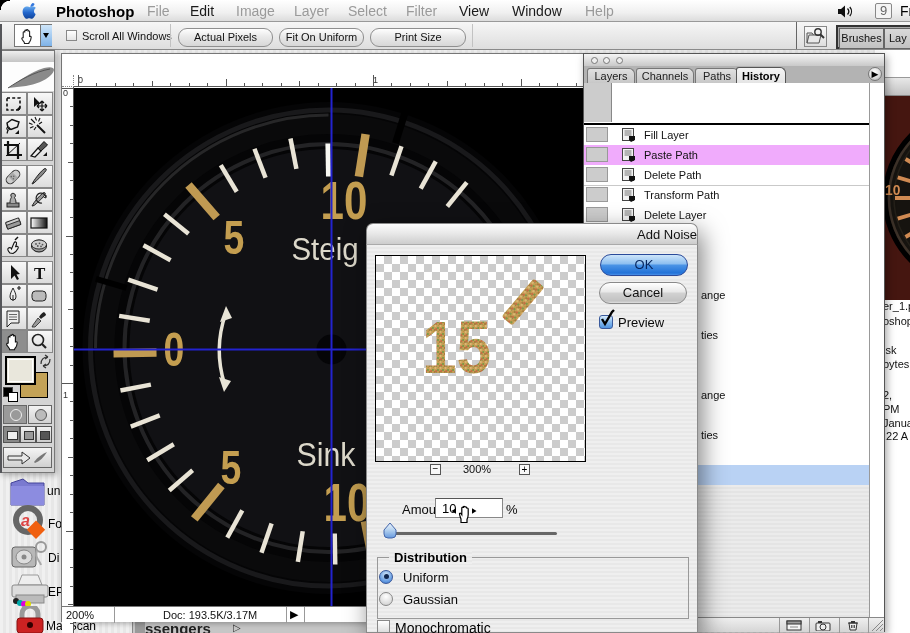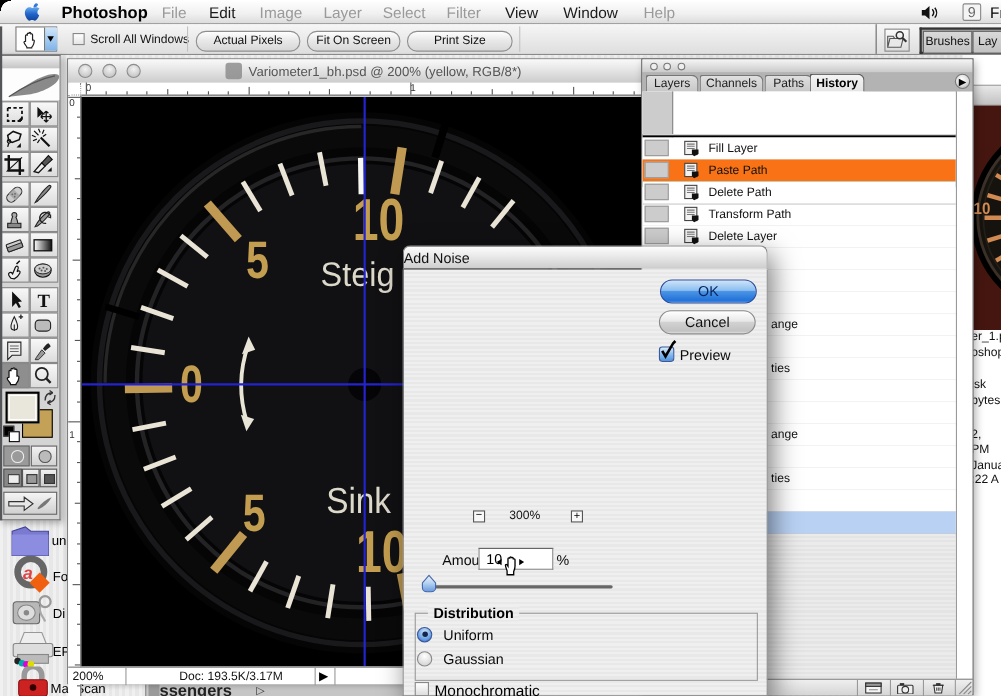--- a/index.html
+++ b/index.html
@@ -97,27 +97,20 @@
   <svg class="abs" style="left:6px;top:131px" width="36" height="27" viewBox="0 0 36 27">
     <path d="M10 14 L10 8 A8 8 0 0 1 26 8 L26 14" fill="none" stroke="#999" stroke-width="5"></path>
     <rect x="5" y="12" width="26" height="15" rx="3" fill="#cc2222" stroke="#881111"></rect>
     <circle cx="18" cy="19" r="3" fill="#300"></circle>
   </svg>
   <div class="abs" style="left:40px;top:144px;font-size:12px;color:#000;">MacScan</div>
 </div>
 
 <div class="abs" style="left:61px;top:53px;width:524px;height:569px;background:#fff;border:1px solid #777;box-shadow:1px 2px 5px rgba(0,0,0,0.25);box-sizing:border-box;">
 
-  <div class="abs" style="left:0;top:0;width:100%;height:21px;background:linear-gradient(#f9f9f9,#e3e3e3 50%,#cccccc);border-bottom:1px solid #9a9a9a;">
-    <div class="abs" style="left:9px;top:4px;width:13px;height:13px;border-radius:7px;background:radial-gradient(circle at 50% 35%,#f2f2f2,#b9b9b9);border:1px solid #8d8d8d;box-sizing:border-box;"></div>
-    <div class="abs" style="left:31px;top:4px;width:13px;height:13px;border-radius:7px;background:radial-gradient(circle at 50% 35%,#f2f2f2,#b9b9b9);border:1px solid #8d8d8d;box-sizing:border-box;"></div>
-    <div class="abs" style="left:53px;top:4px;width:13px;height:13px;border-radius:7px;background:radial-gradient(circle at 50% 35%,#f2f2f2,#b9b9b9);border:1px solid #8d8d8d;box-sizing:border-box;"></div>
-    <div class="abs" style="left:143px;top:3px;width:15px;height:15px;background:#888;border-radius:3px;opacity:0.8;"></div>
-    <div class="abs" style="left:164px;top:4px;font-size:12px;color:#555;">Variometer1_bh.psd @ 200% (yellow, RGB/8*)</div>
-  </div>
 
   <div class="abs" style="left:0;top:21px;width:12px;height:12px;background:#fff;border-right:1px dotted #888;border-bottom:1px dotted #888;box-sizing:border-box;"></div>
   <div id="hruler" class="abs" style="left:12px;top:21px;width:512px;height:12px;background:#fff;border-bottom:1px solid #555;box-sizing:border-box;">
     <div class="abs ticklbl" style="left:4px;top:0px;">0</div>
     <div class="abs ticklbl" style="left:299px;top:0px;">1</div>
   <div class="abs" style="left:4.0px;bottom:0;width:1px;height:11px;background:#555;"></div>
         <div class="abs" style="left:22.4px;bottom:0;width:1px;height:3px;background:#555;"></div>
         <div class="abs" style="left:40.9px;bottom:0;width:1px;height:3px;background:#555;"></div>
         <div class="abs" style="left:59.3px;bottom:0;width:1px;height:3px;background:#555;"></div>
         <div class="abs" style="left:77.8px;bottom:0;width:1px;height:5px;background:#555;"></div>
@@ -269,21 +262,21 @@
             <div class="abs" style="left:2px;top:2px;width:22px;height:15px;background:#ccc;border:1px solid #999;box-sizing:border-box;"></div>
             <svg class="hico" width="17" height="16" viewBox="0 0 17 16">
               <rect x="2.5" y="1.5" width="11" height="12" fill="#f2f2f2" stroke="#444"></rect>
               <line x1="4.5" y1="4" x2="11.5" y2="4" stroke="#777"></line>
               <line x1="4.5" y1="6" x2="11.5" y2="6" stroke="#777"></line>
               <line x1="4.5" y1="8" x2="11.5" y2="8" stroke="#777"></line>
               <path d="M9 9 L15 9 L15 13 L11 15 L9 13 Z" fill="#111"></path>
             </svg>
             <div class="htxt" style="left:60px">Fill Layer</div>
           </div>
-          <div class="hrow" style="top:20px;background:#f97316;border-bottom:5px solid #14b8a6;">
+          <div class="hrow" style="top:20px;background:#f0abfc;border-bottom:5px solid #14b8a6;">
             <div class="abs" style="left:2px;top:2px;width:22px;height:15px;background:#ccc;border:1px solid #999;box-sizing:border-box;"></div>
             <svg class="hico" width="17" height="16" viewBox="0 0 17 16">
               <rect x="2.5" y="1.5" width="11" height="12" fill="#f2f2f2" stroke="#444"></rect>
               <line x1="4.5" y1="4" x2="11.5" y2="4" stroke="#777"></line>
               <line x1="4.5" y1="6" x2="11.5" y2="6" stroke="#777"></line>
               <line x1="4.5" y1="8" x2="11.5" y2="8" stroke="#777"></line>
               <path d="M9 9 L15 9 L15 13 L11 15 L9 13 Z" fill="#111"></path>
             </svg>
             <div class="htxt" style="left:60px">Paste Path</div>
           </div>
@@ -438,21 +431,21 @@
     <svg class="abs" style="left:3px;top:2px" width="18" height="18" viewBox="0 0 18 18">
       <path d="M5.2 10.5 L5.2 5.6 C5.2 4.4 6.8 4.4 6.8 5.6 L6.8 4 C6.8 2.8 8.4 2.8 8.4 4 L8.4 3.4 C8.4 2.2 10 2.2 10 3.4 L10 4.4 C10 3.4 11.6 3.4 11.6 4.6 L11.6 10 C11.6 9 13.4 9.2 13.2 10.4 C13 11.8 12.6 13.6 11.8 14.6 C11 15.6 10.8 15.6 10.8 16.5 L6.5 16.5 C6.5 15.5 6.3 15.2 5.4 14.2 C4.4 13 3.4 11.8 3.9 11.1 C4.3 10.5 5 10.7 5.2 10.5 Z" fill="#fff" stroke="#222" stroke-width="1.1"></path>
     </svg>
     <div class="abs" style="left:25px;top:0;width:11px;height:21px;background:linear-gradient(#cfe6fa,#7fb3e8);border-left:1px solid #777;">
       <div class="abs" style="left:2px;top:8px;width:0;height:0;border-left:3.5px solid transparent;border-right:3.5px solid transparent;border-top:5px solid #000;"></div>
     </div>
   </div>
   <div class="abs" style="left:66px;top:8px;width:11px;height:11px;border:1px solid #888;background:linear-gradient(#fff,#e5e5e5);box-sizing:border-box;"></div>
   <div class="abs" style="left:82px;top:8px;font-size:11px;color:#111;">Scroll All Windows</div>
   <div class="pill" style="left:178px;top:6px;width:93px;">Actual Pixels</div>
-  <div class="pill" style="left:279px;top:6px;width:83px;">Fit On Screen</div>
+  <div class="pill" style="left:279px;top:6px;width:83px;">Fit On Uniform</div>
   <div class="pill" style="left:370px;top:6px;width:94px;">Print Size</div>
   <div class="abs" style="left:170px;top:2px;width:1px;height:23px;background:#c2c2c2;"></div>
   <div class="abs" style="left:472px;top:2px;width:1px;height:23px;background:#c2c2c2;"></div>
   <div class="abs" style="left:796px;top:0px;width:1px;height:27px;background:#666;"></div>
   <div class="abs" style="left:804px;top:4px;width:23px;height:21px;border:1px solid #888;background:linear-gradient(#fafafa,#ddd);box-sizing:border-box;">
     <svg width="21" height="19" viewBox="0 0 21 19">
       <path d="M2 16 L4 8 L16 8 L14 16 Z M2 16 L2 6 L7 6 L8.5 8" fill="#e8e8e8" stroke="#555" stroke-width="1"></path>
       <circle cx="13" cy="5" r="3.2" fill="none" stroke="#333" stroke-width="1.4"></circle>
       <line x1="15.5" y1="7.5" x2="19" y2="11" stroke="#333" stroke-width="2"></line>
     </svg>
@@ -615,23 +608,40 @@
 
   <div class="abs" style="left:3px;top:396px;width:49px;height:21px;background:linear-gradient(#f5f5f5,#d0d0d0);border:1px solid #666;box-sizing:border-box;">
     <svg width="47" height="19" viewBox="0 0 47 19">
           <path d="M4 8 L18 8 L18 4 L26 10 L18 16 L18 12 L4 12 Z" fill="#e8e8e8" stroke="#333"></path>
           <path d="M30 14 C34 9 38 6 43 4 C40 9 36 13 31 15 Z" fill="#777"></path>
         </svg>
   </div>
 </div>
 
 <div class="abs" style="left:366px;top:223px;width:332px;height:410px;box-shadow:4px 8px 24px rgba(0,0,0,0.5);border-radius:7px 7px 0 0;">
-  <div class="abs" style="left:0;top:0;width:332px;height:22px;background:linear-gradient(#fdfdfd,#e9e9e9 45%,#cdcdcd);border:1px solid #8a8a8a;border-bottom:1px solid #aaa;border-radius:7px 7px 0 0;box-sizing:border-box;text-align:left;font-size:13px;color:#111;line-height:21px;">Add Noise</div>
+  <div class="abs" style="left:0;top:0;width:332px;height:22px;background:linear-gradient(#fdfdfd,#e9e9e9 45%,#cdcdcd);border:1px solid #8a8a8a;border-bottom:1px solid #aaa;border-radius:7px 7px 0 0;box-sizing:border-box;text-align:right;font-size:13px;color:#111;line-height:21px;">Add Noise</div>
   <div class="abs" style="left:0;top:22px;width:332px;height:388px;border:1px solid #8a8a8a;border-top:none;box-sizing:border-box;background:repeating-linear-gradient(#efefef 0 2px,#e8e8e8 2px 4px);">
 
+    <div class="abs" style="left:8px;top:10px;width:209px;height:205px;border:1px solid #000;background:#fff;background-image:linear-gradient(45deg,#ccc 25%,transparent 25%,transparent 75%,#ccc 75%),linear-gradient(45deg,#ccc 25%,transparent 25%,transparent 75%,#ccc 75%);background-size:16px 16px;background-position:0 0,8px 8px;overflow:hidden;">
+      <svg width="209" height="205" viewBox="0 0 209 205">
+        <defs>
+          <pattern id="np" width="6" height="6" patternUnits="userSpaceOnUse">
+            <rect width="6" height="6" fill="#c69d55"></rect>
+            <rect x="0" y="2" width="2" height="2" fill="#7e9a48"></rect>
+            <rect x="3" y="0" width="2" height="2" fill="#dcb874"></rect>
+            <rect x="2" y="4" width="2" height="2" fill="#a87e3e"></rect>
+            <rect x="4" y="3" width="2" height="2" fill="#c86c44"></rect>
+            <rect x="1" y="0" width="1" height="1" fill="#b4933e"></rect>
+            <rect x="5" y="5" width="1" height="1" fill="#88904a"></rect>
+          </pattern>
+        </defs>
+        <text x="0" y="0" font-size="74" font-weight="bold" fill="url(#np)" transform="translate(46,117) scale(0.84,1)" font-family="Liberation Sans">15</text>
+        <rect x="140" y="21" width="14" height="50" rx="3" fill="url(#np)" transform="rotate(40 147 46)"></rect>
+      </svg>
+    </div>
     <div class="abs" style="left:63px;top:219px;width:11px;height:11px;border:1px solid #555;background:#f8f8f8;box-sizing:border-box;font-size:10px;line-height:8px;text-align:center;color:#000;">−</div>
     <div class="abs" style="left:96px;top:218px;font-size:11px;color:#111;">300%</div>
     <div class="abs" style="left:152px;top:219px;width:11px;height:11px;border:1px solid #555;background:#f8f8f8;box-sizing:border-box;font-size:10px;line-height:9px;text-align:center;color:#000;">+</div>
 
     <div class="abs dlgtxt" style="left:19px;top:257px;margin-left:16px;">Amount:</div>
     <div class="abs" style="left:68px;top:253px;width:68px;height:20px;border:1px solid #888;border-top:1.5px solid #555;background:#fff;box-sizing:border-box;font-size:13px;color:#000;padding:2px 0 0 6px;">10</div>
     <div class="abs dlgtxt" style="left:139px;top:257px;">%</div>
 
     <svg class="abs" style="left:84px;top:259px" width="26" height="24" viewBox="0 0 26 24">
       <path d="M0.5 7 L5 4.2 L5 9.8 Z M25.5 7 L21 4.2 L21 9.8 Z" fill="#000"></path>

